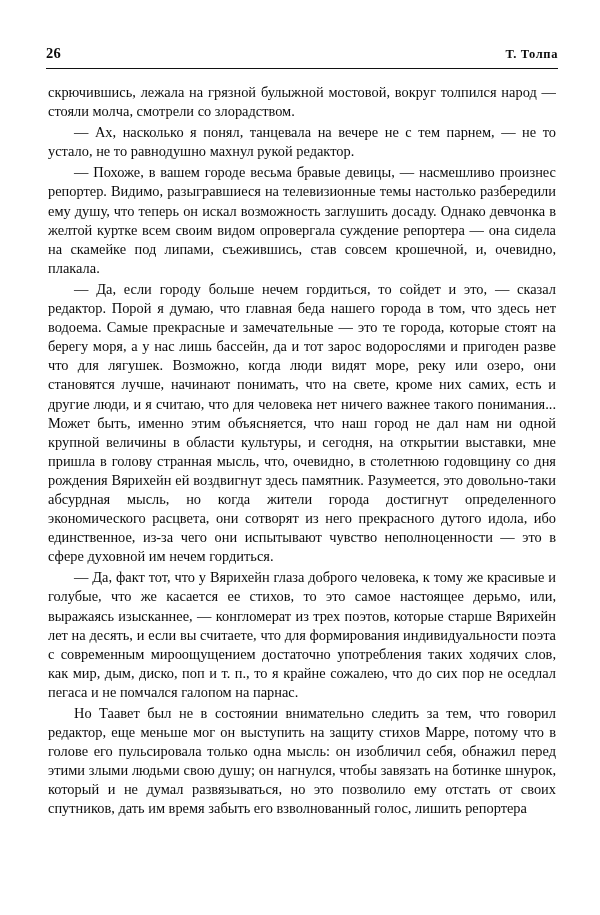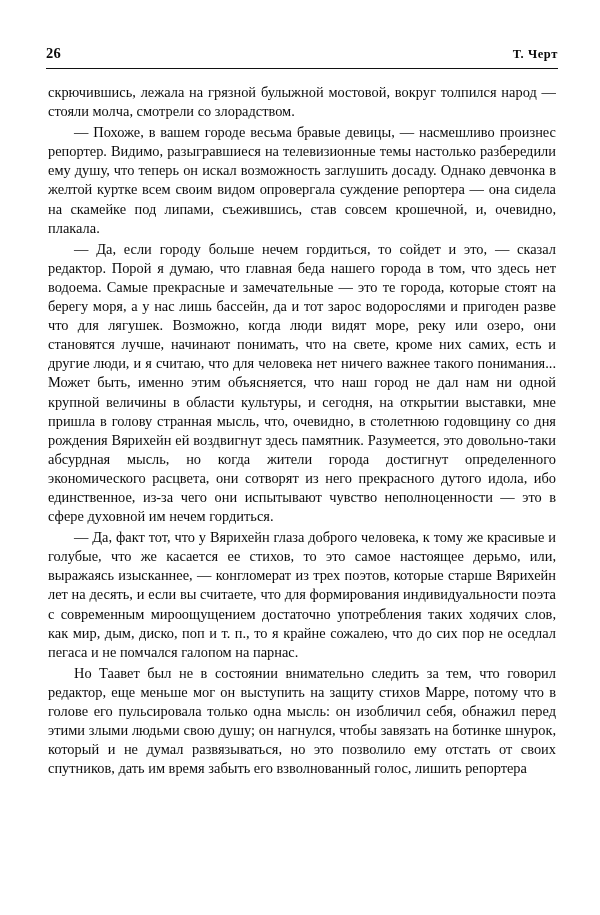--- a/index.html
+++ b/index.html
@@ -60,26 +60,27 @@
     text-indent: 0;
   }
 </style>
 </head>
 <body>
 
 <div class="page">
 
   <div class="header">
     <div class="folio">26</div>
-    <div class="runhead">Т. Черт</div>
+    <div class="runhead">Т. Толпа</div>
   </div>
 
   <div class="rule"></div>
 
   <div class="body-text">
     <p class="noindent">скрючившись, лежала на грязной булыжной мостовой, вокруг толпился народ — стояли молча, смотрели со злорадством.</p>
+    <p>— Ах, насколько я понял, танцевала на вечере не с тем парнем, — не то устало, не то равнодушно махнул рукой редактор.</p>
     <p>— Похоже, в вашем городе весьма бравые девицы, — насмешливо произнес репортер. Видимо, разыгравшиеся на телевизионные темы настолько разбередили ему душу, что теперь он искал возможность заглушить досаду. Однако девчонка в желтой куртке всем своим видом опровергала суждение репортера — она сидела на скамейке под липами, съежившись, став совсем крошечной, и, очевидно, плакала.</p>
     <p>— Да, если городу больше нечем гордиться, то сойдет и это, — сказал редактор. Порой я думаю, что главная беда нашего города в том, что здесь нет водоема. Самые прекрасные и замечательные — это те города, которые стоят на берегу моря, а у нас лишь бассейн, да и тот зарос водорослями и пригоден разве что для лягушек. Возможно, когда люди видят море, реку или озеро, они становятся лучше, начинают понимать, что на свете, кроме них самих, есть и другие люди, и я считаю, что для человека нет ничего важнее такого понимания... Может быть, именно этим объясняется, что наш город не дал нам ни одной крупной величины в области культуры, и сегодня, на открытии выставки, мне пришла в голову странная мысль, что, очевидно, в столетнюю годовщину со дня рождения Вярихейн ей воздвигнут здесь памятник. Разумеется, это довольно-таки абсурдная мысль, но когда жители города достигнут определенного экономического расцвета, они сотворят из него прекрасного дутого идола, ибо единственное, из-за чего они испытывают чувство неполноценности — это в сфере духовной им нечем гордиться.</p>
     <p>— Да, факт тот, что у Вярихейн глаза доброго человека, к тому же красивые и голубые, что же касается ее стихов, то это самое настоящее дерьмо, или, выражаясь изысканнее, — конгломерат из трех поэтов, которые старше Вярихейн лет на десять, и если вы считаете, что для формирования индивидуальности поэта с современным мироощущением достаточно употребления таких ходячих слов, как мир, дым, диско, поп и т. п., то я крайне сожалею, что до сих пор не оседлал пегаса и не помчался галопом на парнас.</p>
     <p>Но Таавет был не в состоянии внимательно следить за тем, что говорил редактор, еще меньше мог он выступить на защиту стихов Марре, потому что в голове его пульсировала только одна мысль: он изобличил себя, обнажил перед этими злыми людьми свою душу; он нагнулся, чтобы завязать на ботинке шнурок, который и не думал развязываться, но это позволило ему отстать от своих спутников, дать им время забыть его взволнованный голос, лишить репортера</p>
   </div>
 
 </div>
 
 </body></html>

